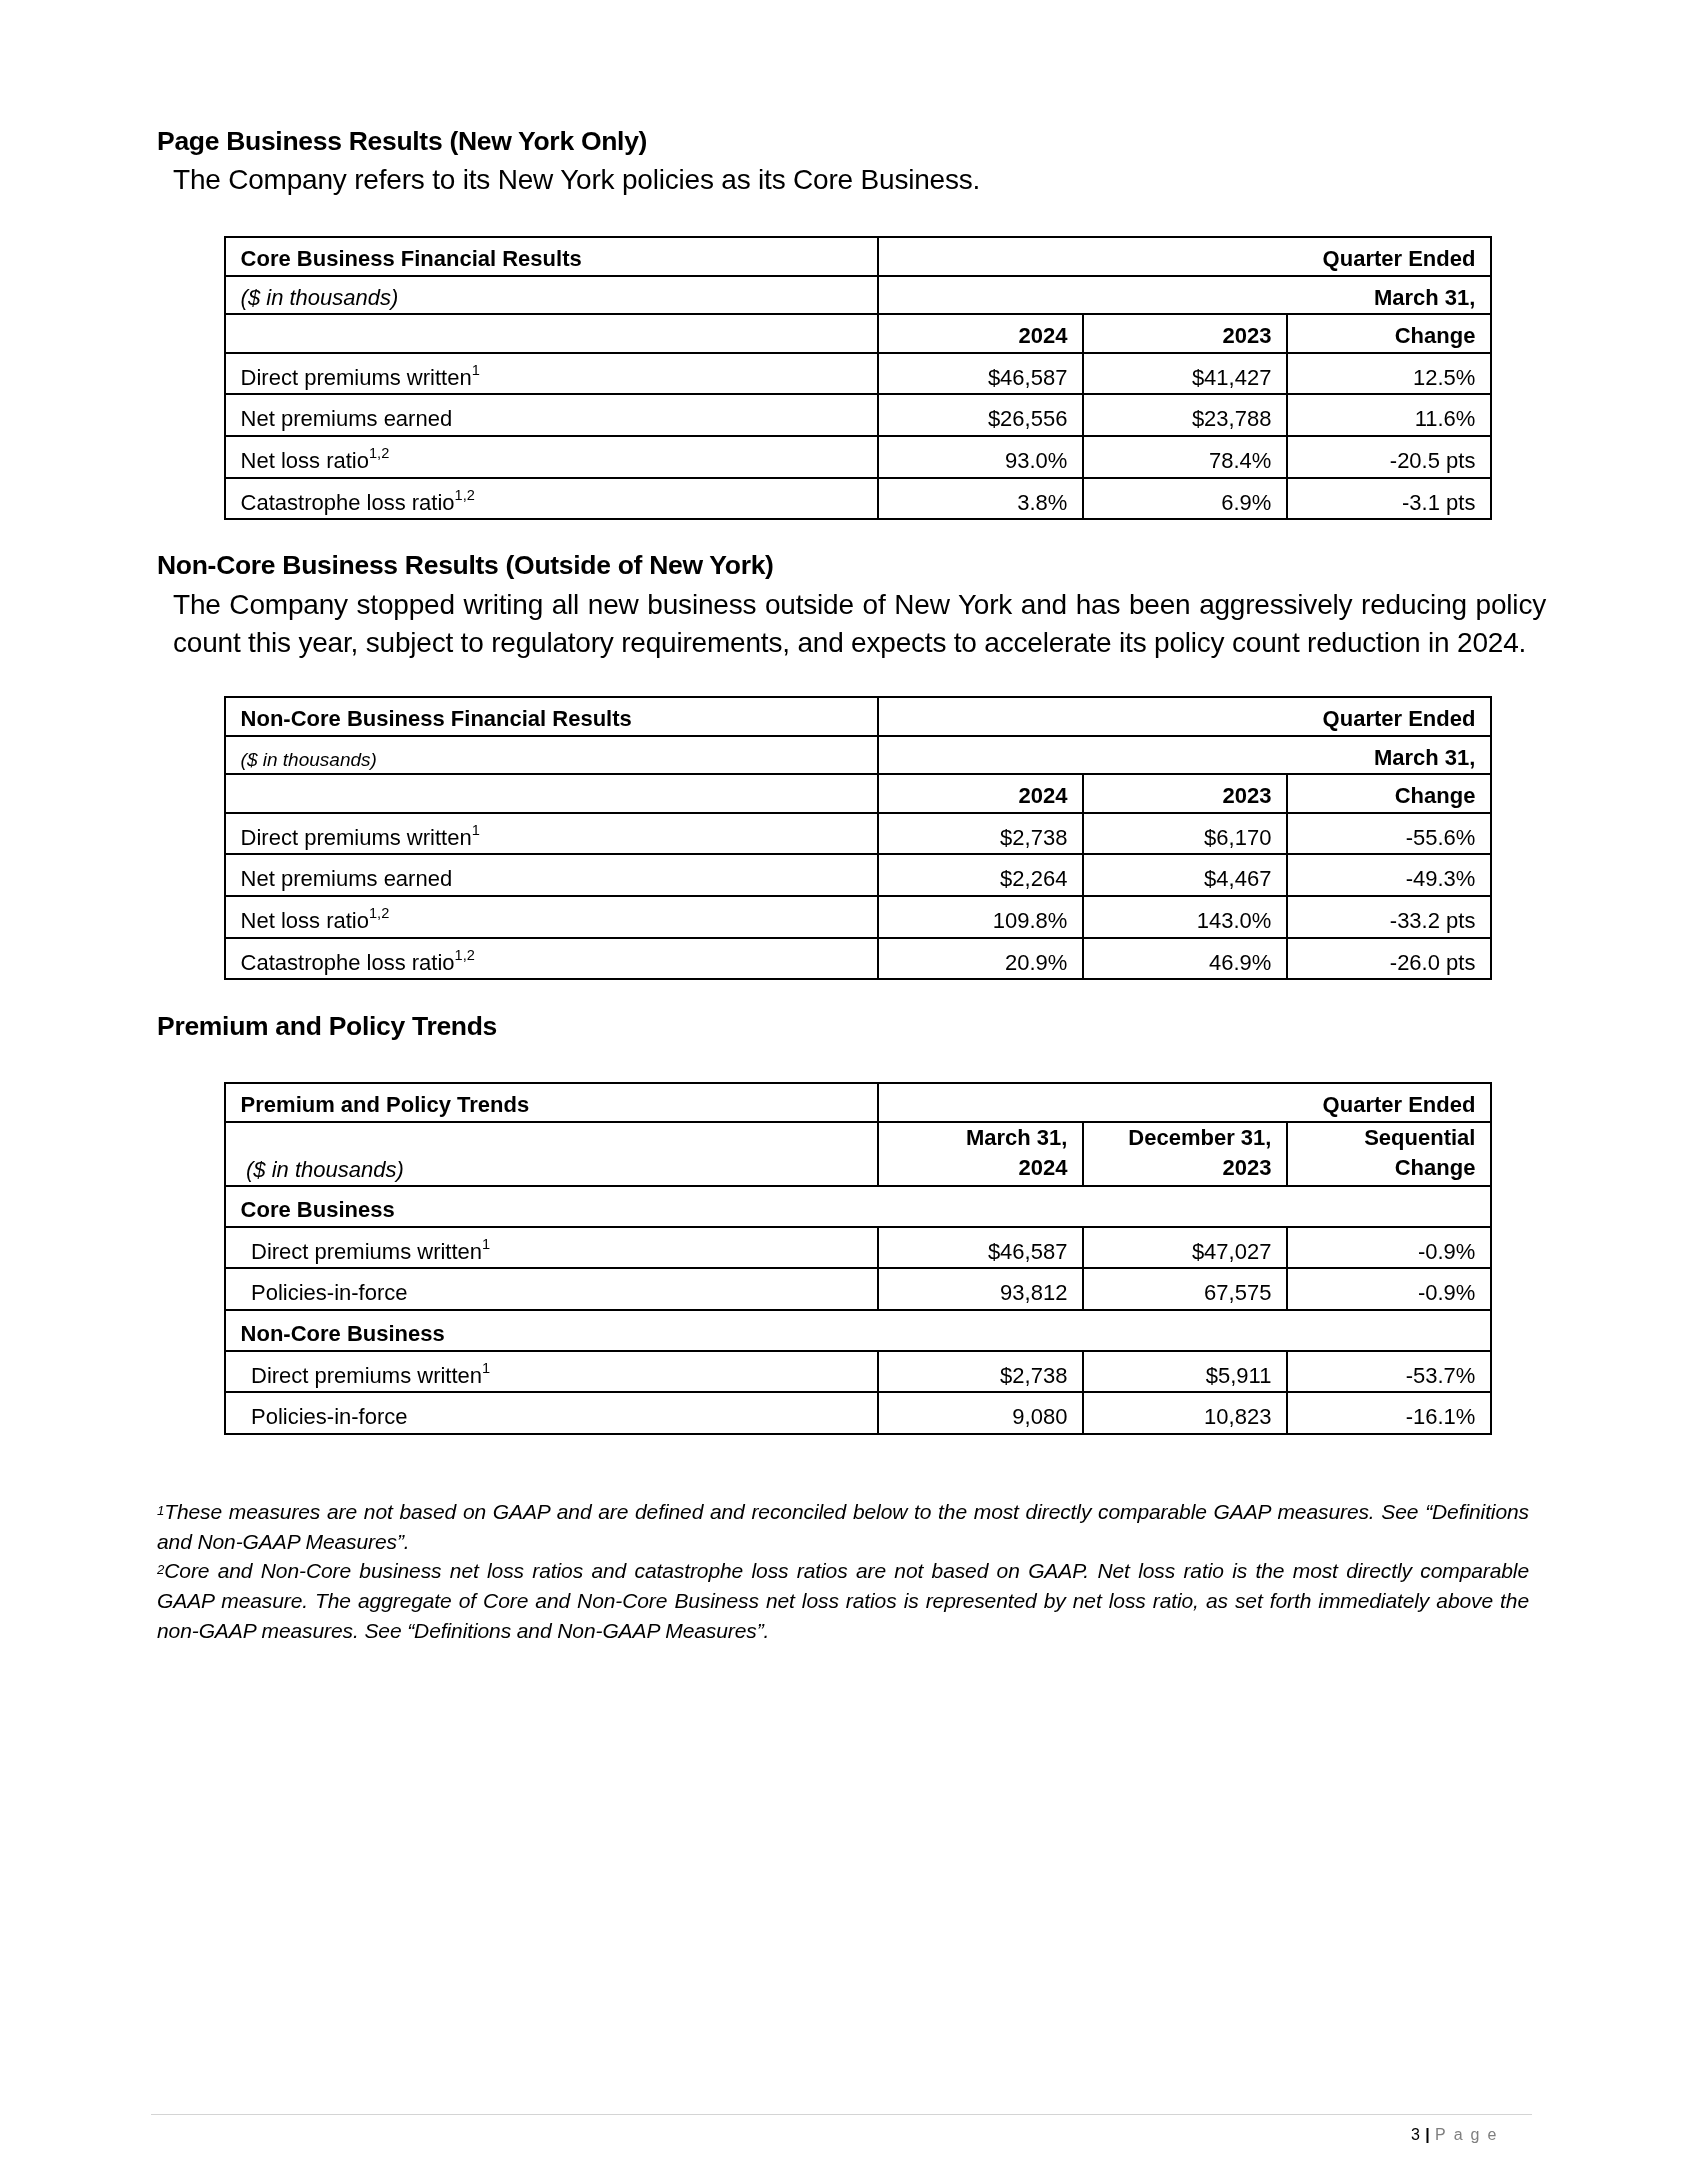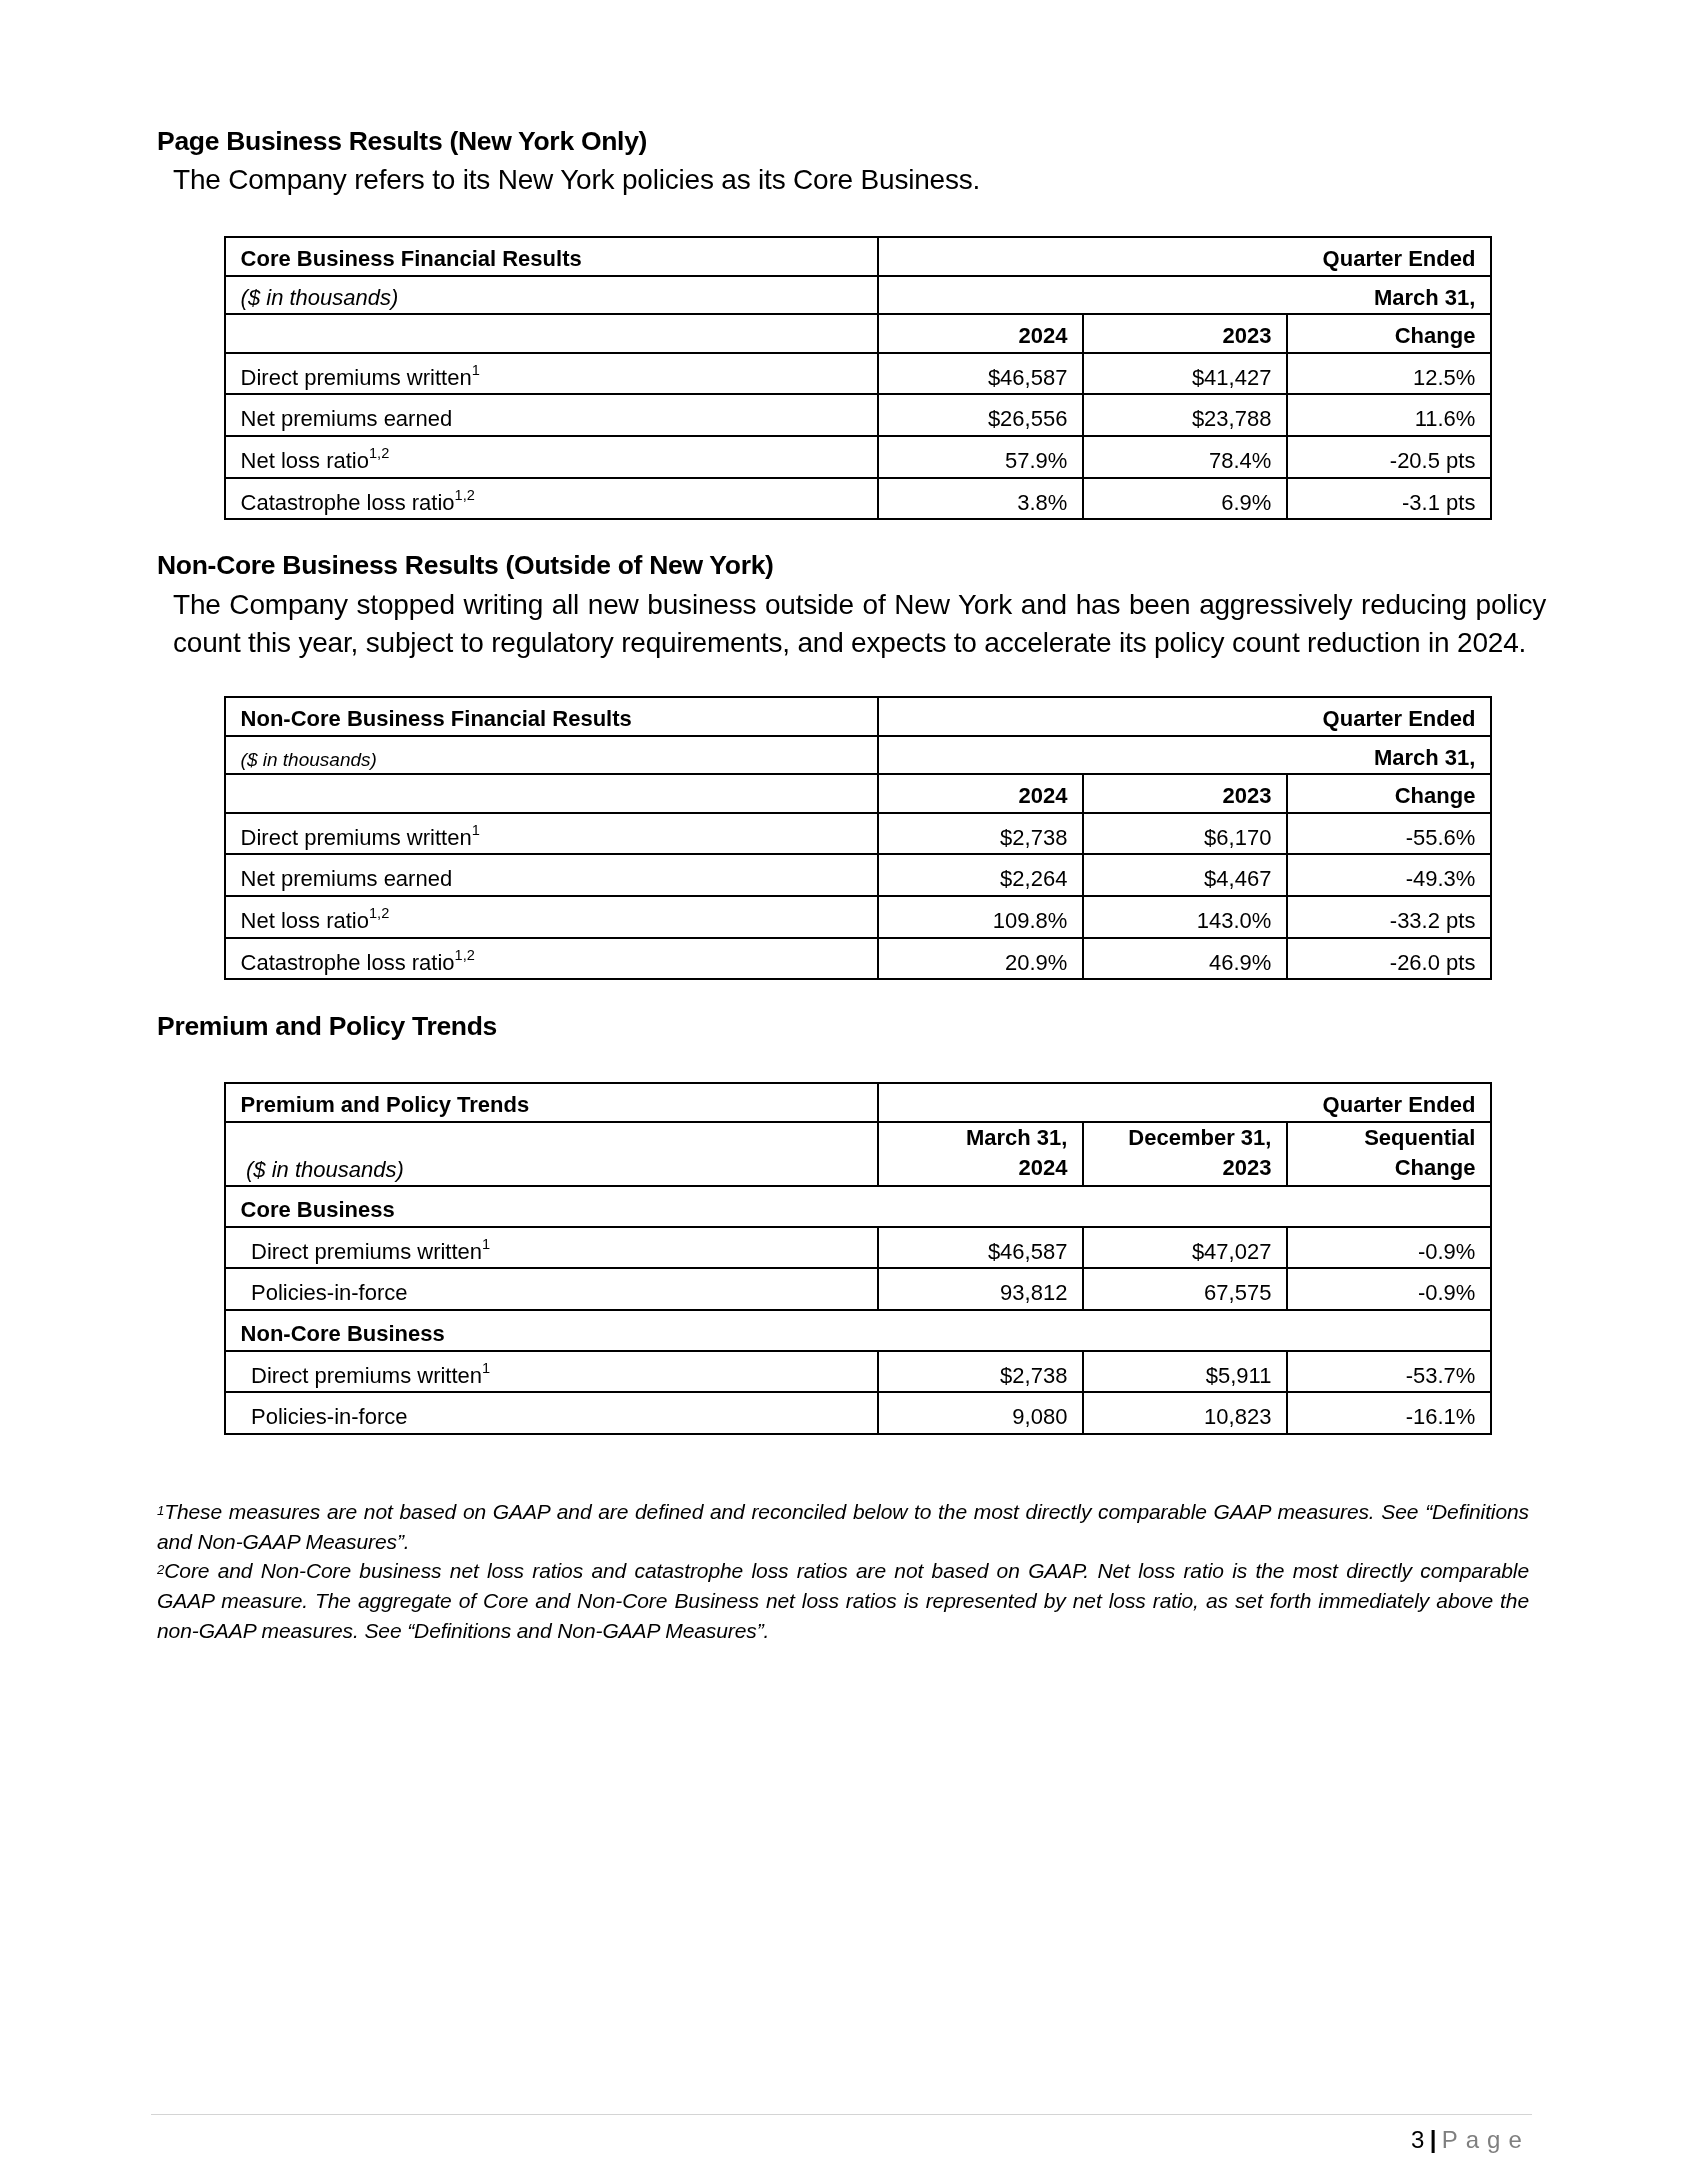--- a/index.html
+++ b/index.html
@@ -22,21 +22,21 @@
   .rt { text-align:right; }
   .inner-v { border-left:1px solid #000 !important; }
   sup { font-size:14.6px; vertical-align:top; position:relative; top:-2.6px; }
   .small-i { font-size:19px; }
   td.data { height:37px !important; }
   td.indent { padding-left:25px !important; }
   .foot { position:absolute; left:157px; width:1372px; font-size:21px; font-style:italic;
           line-height:30px; text-align:justify; letter-spacing:-0.1px; }
   .foot sup { font-size:13.2px; top:-1.3px; }
   .footer-line { position:absolute; left:151px; top:2114px; width:1381px; height:1.3px; background:#d4d4d4; }
-  .pagenum { position:absolute; top:2126px; left:1411px; font-size:24px; }
+  .pagenum { position:absolute; top:2126px; left:1411px; font-size:16px; }
   .pagenum .sep { font-weight:bold; margin:0 5.3px; }
   .pagenum .pg { color:#7f7f7f; letter-spacing:8px; }
 </style>
 </head>
 <body>
 
 <div class="abs h2" style="left:157px; top:126px;">Page Business Results (New York Only)</div>
 <div class="abs para" style="left:157px; top:161px;">The Company refers to its New York policies as its Core Business.</div>
 
 <table class="fin" style="top:236px;">
@@ -68,21 +68,21 @@
     <td class="rt data inner-v">12.5%</td>
   </tr>
   <tr>
     <td class="data"><span>Net premiums earned</span></td>
     <td class="rt data">$26,556</td>
     <td class="rt data inner-v">$23,788</td>
     <td class="rt data inner-v">11.6%</td>
   </tr>
   <tr>
     <td class="data"><span>Net loss ratio</span><sup>1,2</sup></td>
-    <td class="rt data">57.9%</td>
+    <td class="rt data">93.0%</td>
     <td class="rt data inner-v">78.4%</td>
     <td class="rt data inner-v">-20.5 pts</td>
   </tr>
   <tr>
     <td class="data"><span>Catastrophe loss ratio</span><sup>1,2</sup></td>
     <td class="rt data">3.8%</td>
     <td class="rt data inner-v">6.9%</td>
     <td class="rt data inner-v">-3.1 pts</td>
   </tr>
 </tbody>

